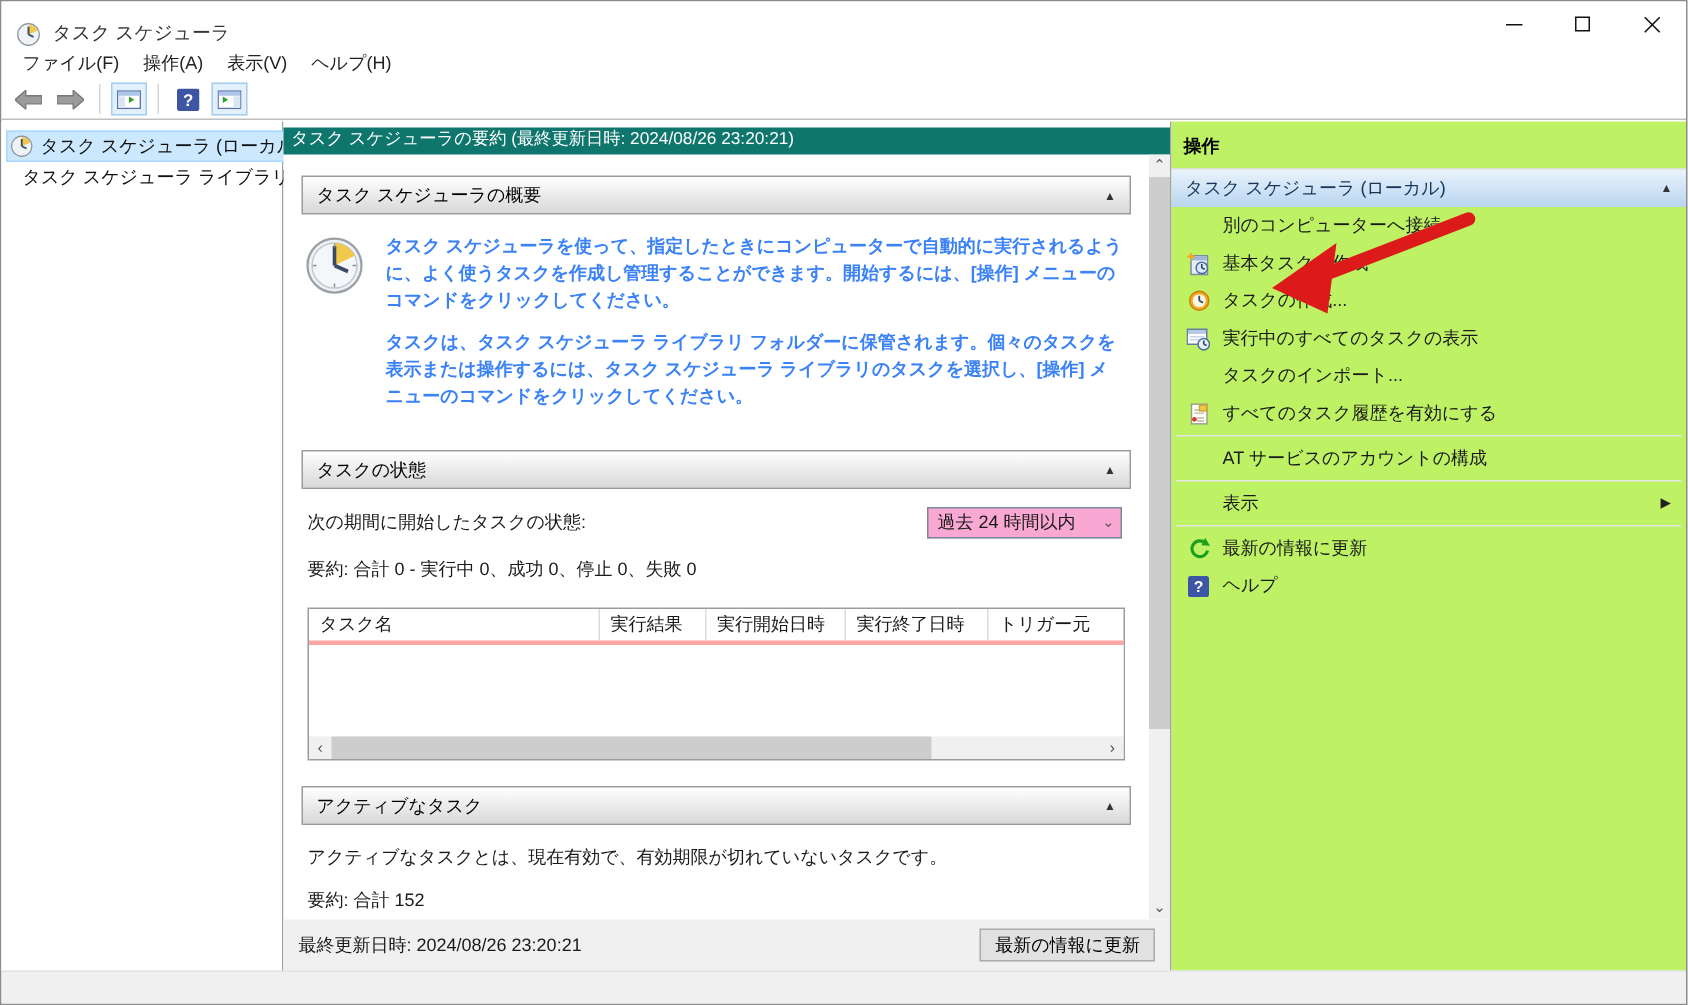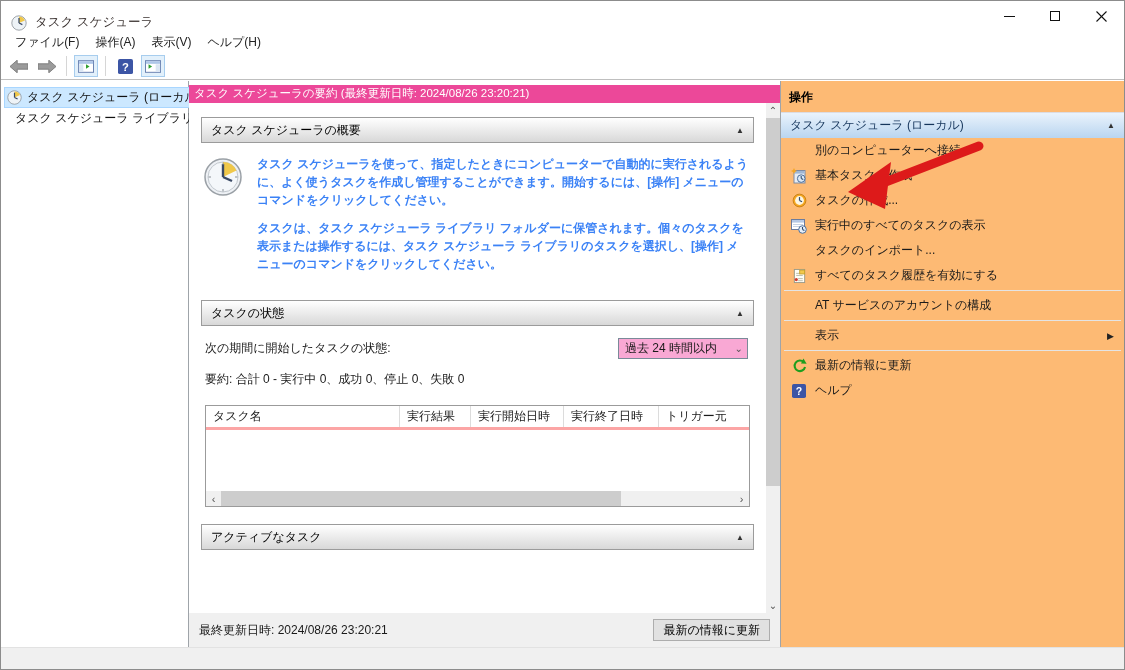--- a/index.html
+++ b/index.html
@@ -32,21 +32,21 @@
 
   
   .tree-panel { width:188px; border-right:1px solid #9fa4a9; padding-top:6px; background:#fff; }
   .tree-row { height:21px; display:flex; align-items:center; padding-left:3px; white-space:nowrap; }
   .tree-row .sel { display:flex; align-items:center; background:#cce8ff; border:1px solid #a9d6ff; padding:1px 3px 1px 2px; gap:5px; }
   .tree-row-2 { padding-left:6px; gap:4px; }
   .tree-label { color:#111; }
 
   
   .center-panel { flex:1; display:flex; flex-direction:column; border-right:1px solid #9fa4a9; background:#fff; padding-top:4px; }
-  .center-header { height:18px; background:#ec4899; color:#fff; font-size:11.5px; line-height:17px; padding:0 5px; white-space:nowrap; overflow:hidden; }
+  .center-header { height:18px; background:#0f766e; color:#fff; font-size:11.5px; line-height:17px; padding:0 5px; white-space:nowrap; overflow:hidden; }
   .center-scrollrow { flex:1; display:flex; overflow:hidden; }
   .scroll-content { flex:1; padding:14px 12px 0 12px; overflow:hidden; }
   .vscroll { width:14px; background:#f0f0f0; display:flex; flex-direction:column; align-items:center; }
   .vscroll .arr { height:15px; width:14px; display:flex; align-items:center; justify-content:center; color:#555; font-size:10px; }
   .vscroll .thumb { width:14px; height:368px; background:#cdcdcd; }
   .vscroll .track { flex:1; }
   .center-footer { height:34px; background:#f0f0f0; display:flex; align-items:center; justify-content:space-between; padding:0 10px; }
   .refresh-btn { height:22px; padding:0 9px; background:#e1e1e1; border:1px solid #adadad; font-size:12px; display:flex; align-items:center; }
 
   .section { margin-bottom:15px; }
@@ -70,21 +70,21 @@
   .tt-body { flex:1; background:#fff; }
   .hscroll { height:15px; background:#f0f0f0; display:flex; align-items:center; }
   .hscroll .arr { width:15px; text-align:center; color:#555; font-size:11px; }
   .hscroll .track { flex:1; height:15px; position:relative; }
   .hscroll .thumb { position:absolute; left:0; top:0; height:15px; width:78%; background:#cdcdcd; }
 
   .active-body p { line-height:1.5; }
   .active-summary { margin-top:12px; }
 
   
-  .actions-panel { width:360px; background:#fdba74; padding-top:4px; position:relative; }
+  .actions-panel { width:360px; background:#bef264; padding-top:4px; position:relative; }
   .actions-title { font-weight:bold; padding:4px 8px 6px 8px; border-bottom:1px solid #dcdce2; color:#000; }
   .actions-group-header { height:25px; background:linear-gradient(#eaf3fc,#b9d5f0); display:flex; align-items:center; padding:0 9px; color:#16365c; }
   .action-item { height:25px; display:flex; align-items:center; padding:0 10px 0 9px; gap:7px; }
   .action-icon-slot { width:18px; height:16px; flex:none; display:flex; align-items:center; justify-content:center; }
   .action-sep { height:1px; background:#e4e4e4; margin:2px 3px; }
   .submenu-glyph { margin-left:auto; font-size:9px; color:#222; }
 
   .annotation-arrow { position:absolute; left:840px; top:136px; width:150px; height:75px; z-index:20; pointer-events:none; }
 
   svg { display:block; }
@@ -258,20 +258,25 @@
                 </div>
               </div>
             </div>
           </div>
 
           <div class="section">
             <div class="section-header">
               <span>アクティブなタスク</span>
               <span class="collapse-glyph">▲</span>
             </div>
+            <div class="section-body active-body">
+              <p>アクティブなタスクとは、現在有効で、有効期限が切れていないタスクです。</p>
+              <div class="active-summary">要約: 合計 152</div>
+
+            </div>
           </div>
 
         </div>
 
         <div class="vscroll">
           <span class="arr">⌃</span>
           <div class="thumb"></div>
           <div class="track"></div>
           <span class="arr">⌄</span>
         </div>

